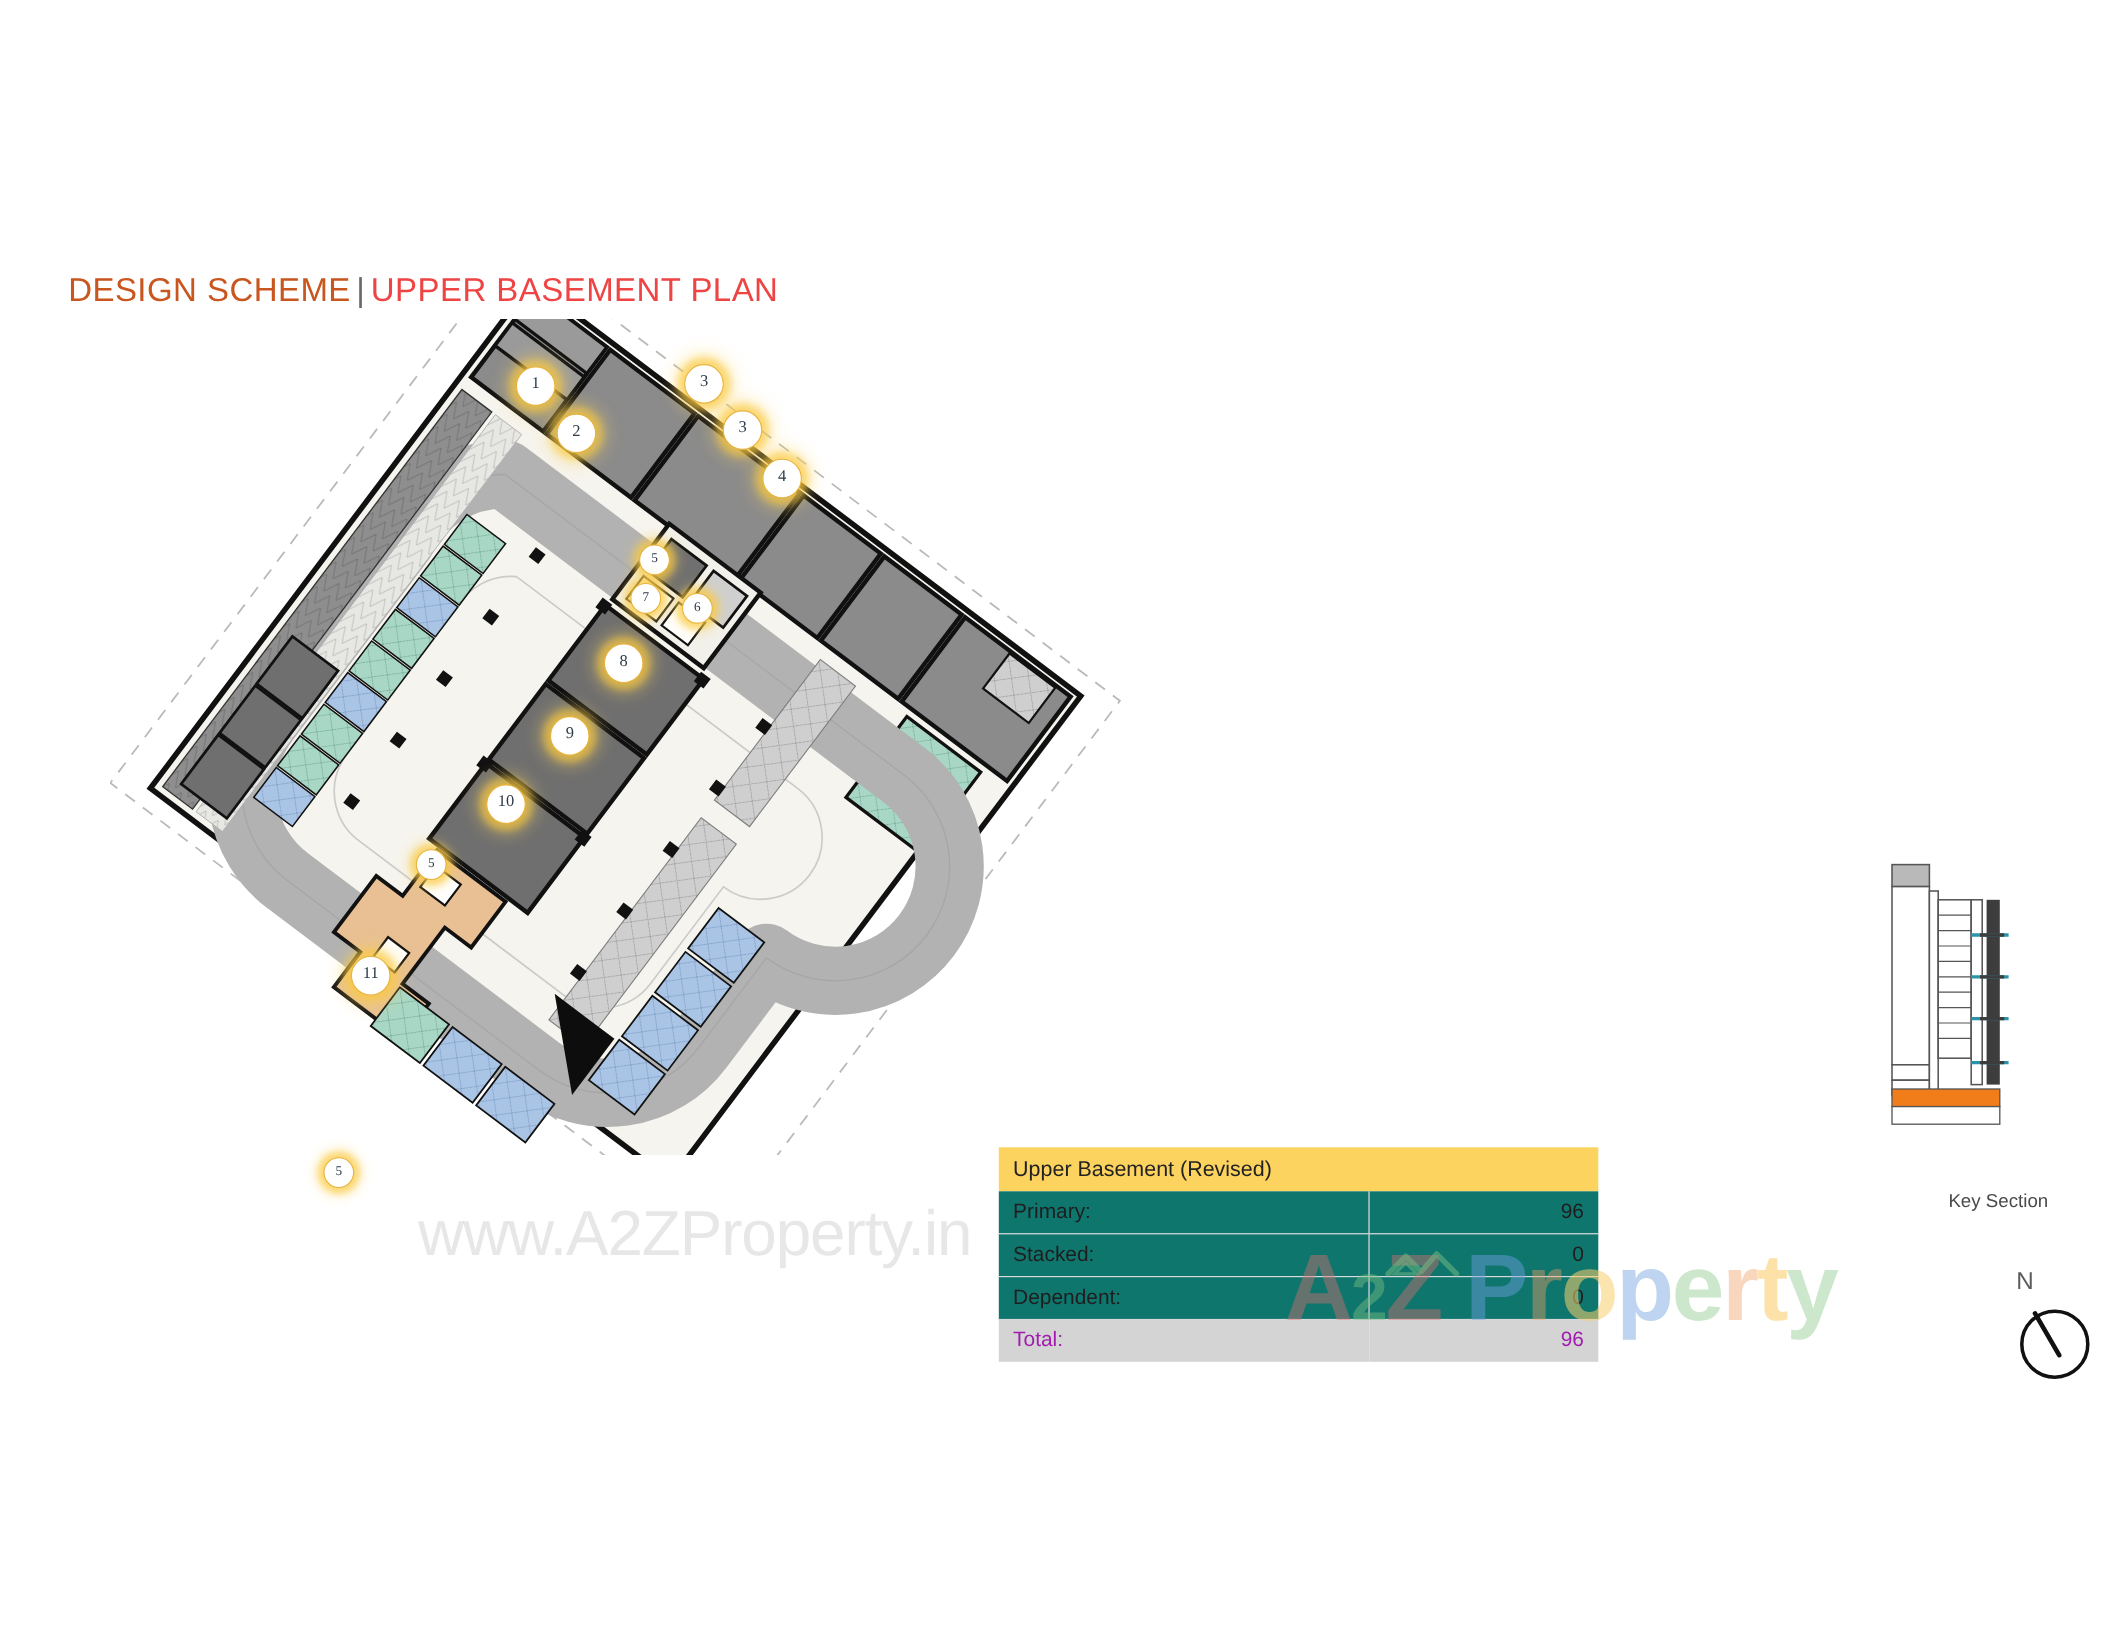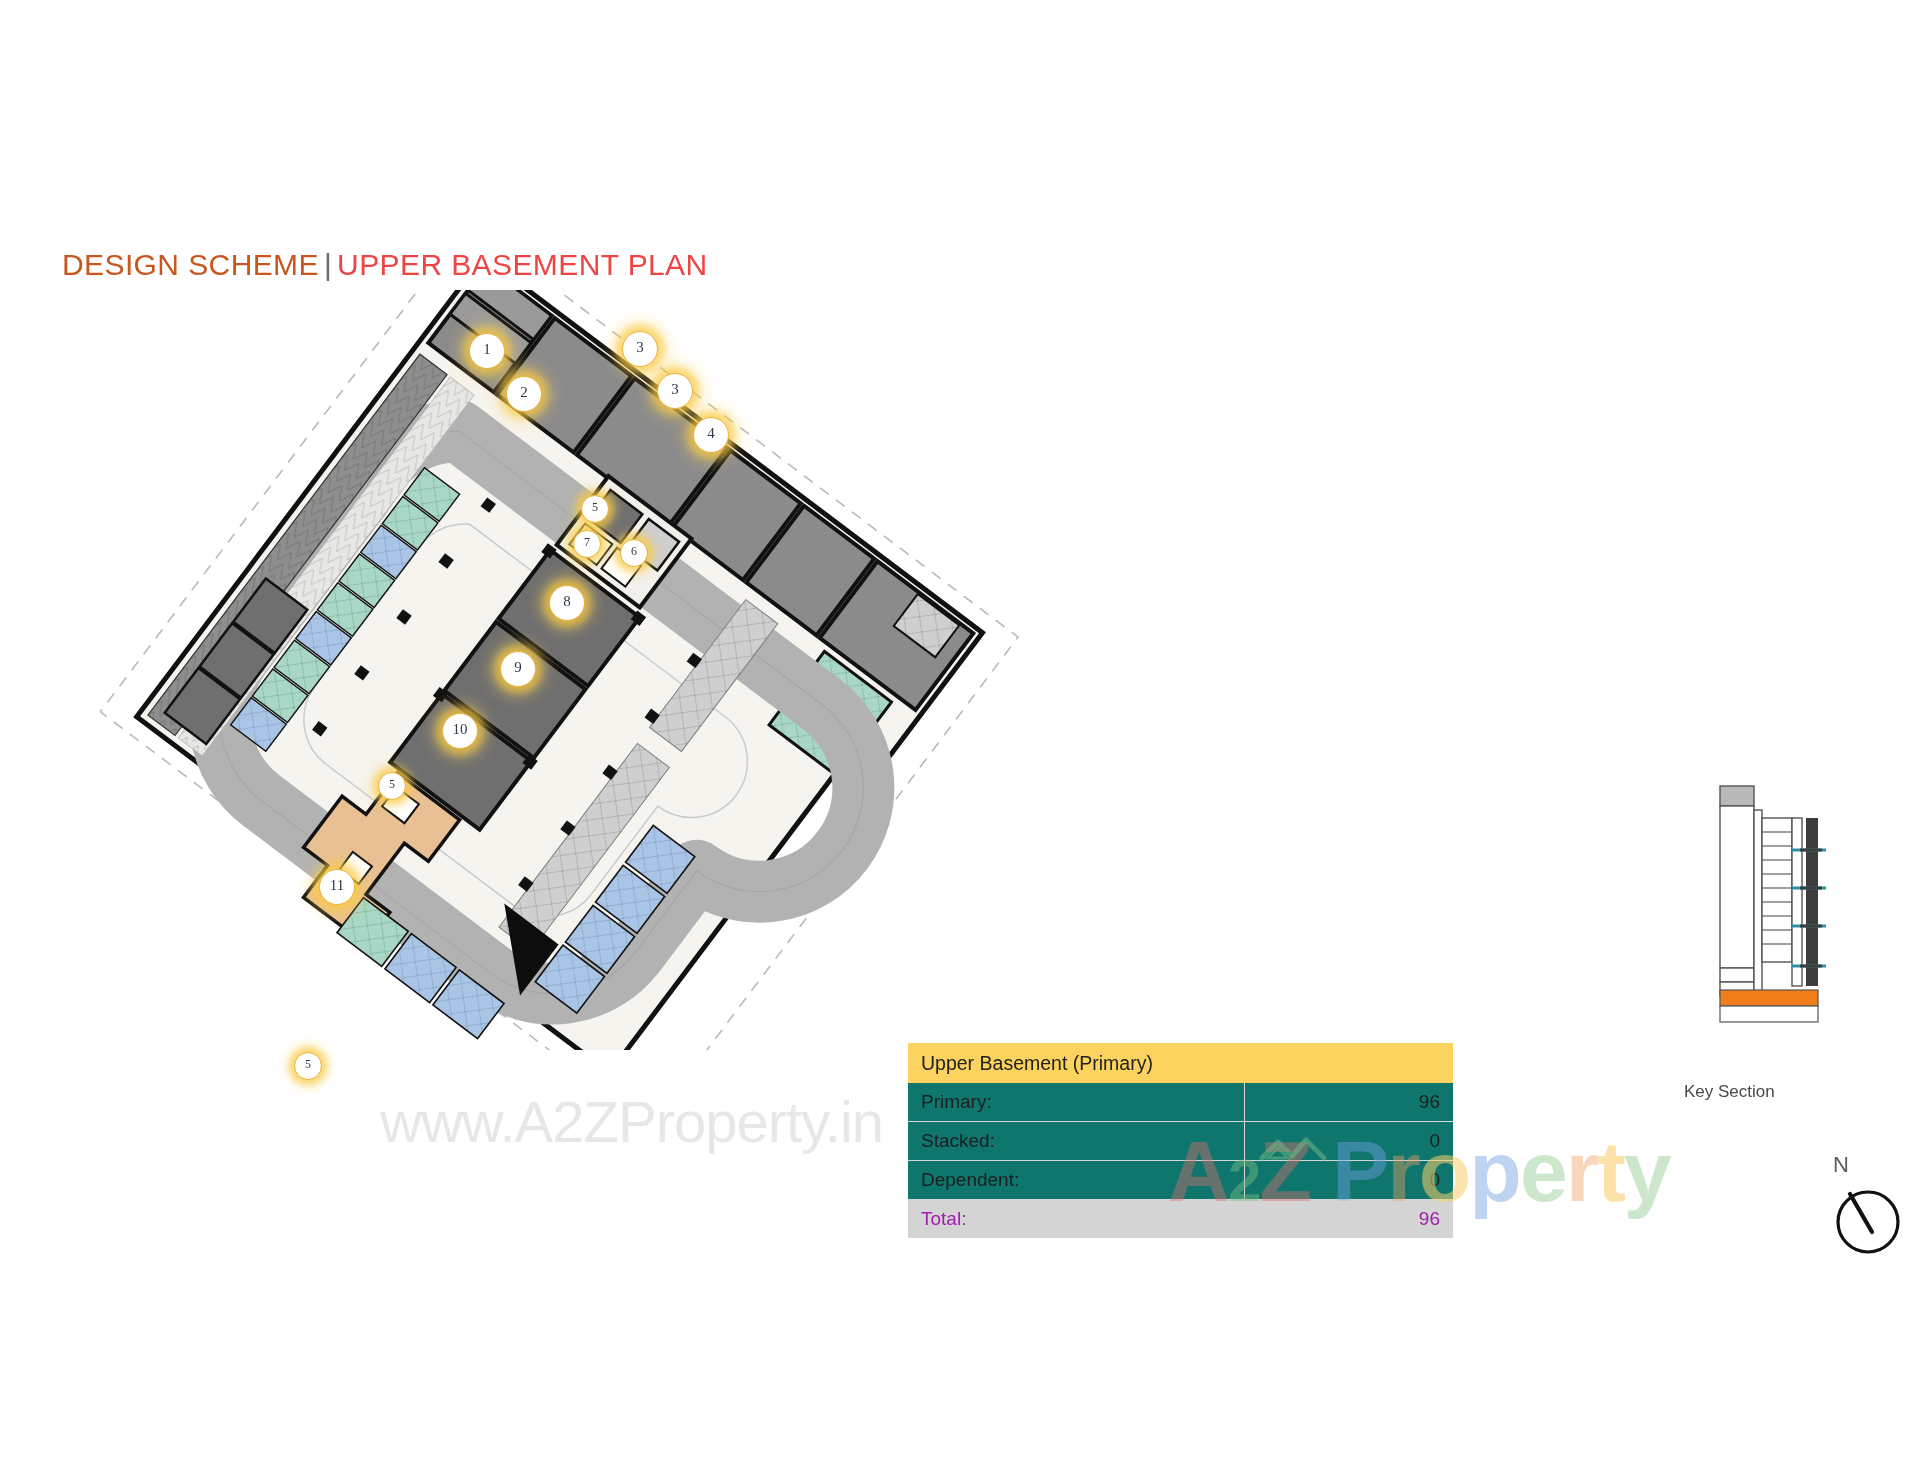--- a/index.html
+++ b/index.html
@@ -105,21 +105,21 @@
 
   
   #key-section {
     position: absolute;
     left: 1712px;
     top: 780px;
     width: 150px;
   }
   #key-section-svg { display: block; }
   #key-section-label {
-    text-align: left;
+    text-align: right;
     font-size: 17px;
     color: #4a4a4a;
     margin-top: 12px;
     margin-left: -28px;
   }
 
   
   #north-arrow {
     position: absolute;
     left: 1820px;
@@ -341,21 +341,21 @@
   <div class="callout small" style="left:291px;top:495px;"><span>5</span></div>
   <div class="callout" style="left:236px;top:596px;"><span>11</span></div>
   <div class="callout small" style="left:207px;top:775px;"><span>5</span></div>
 </div>
 
 <div id="watermark-plan">www.A2ZProperty.in</div>
 
 <table id="summary-table">
   <tbody>
     <tr class="hdr-row">
-      <td colspan="2">Upper Basement (Primary)</td>
+      <td colspan="2">Upper Basement (Revised)</td>
     </tr>
     <tr class="data-row">
       <td class="label">Primary:</td>
       <td class="value">96</td>
     </tr>
     <tr class="data-row">
       <td class="label">Stacked:</td>
       <td class="value">0</td>
     </tr>
     <tr class="data-row">

